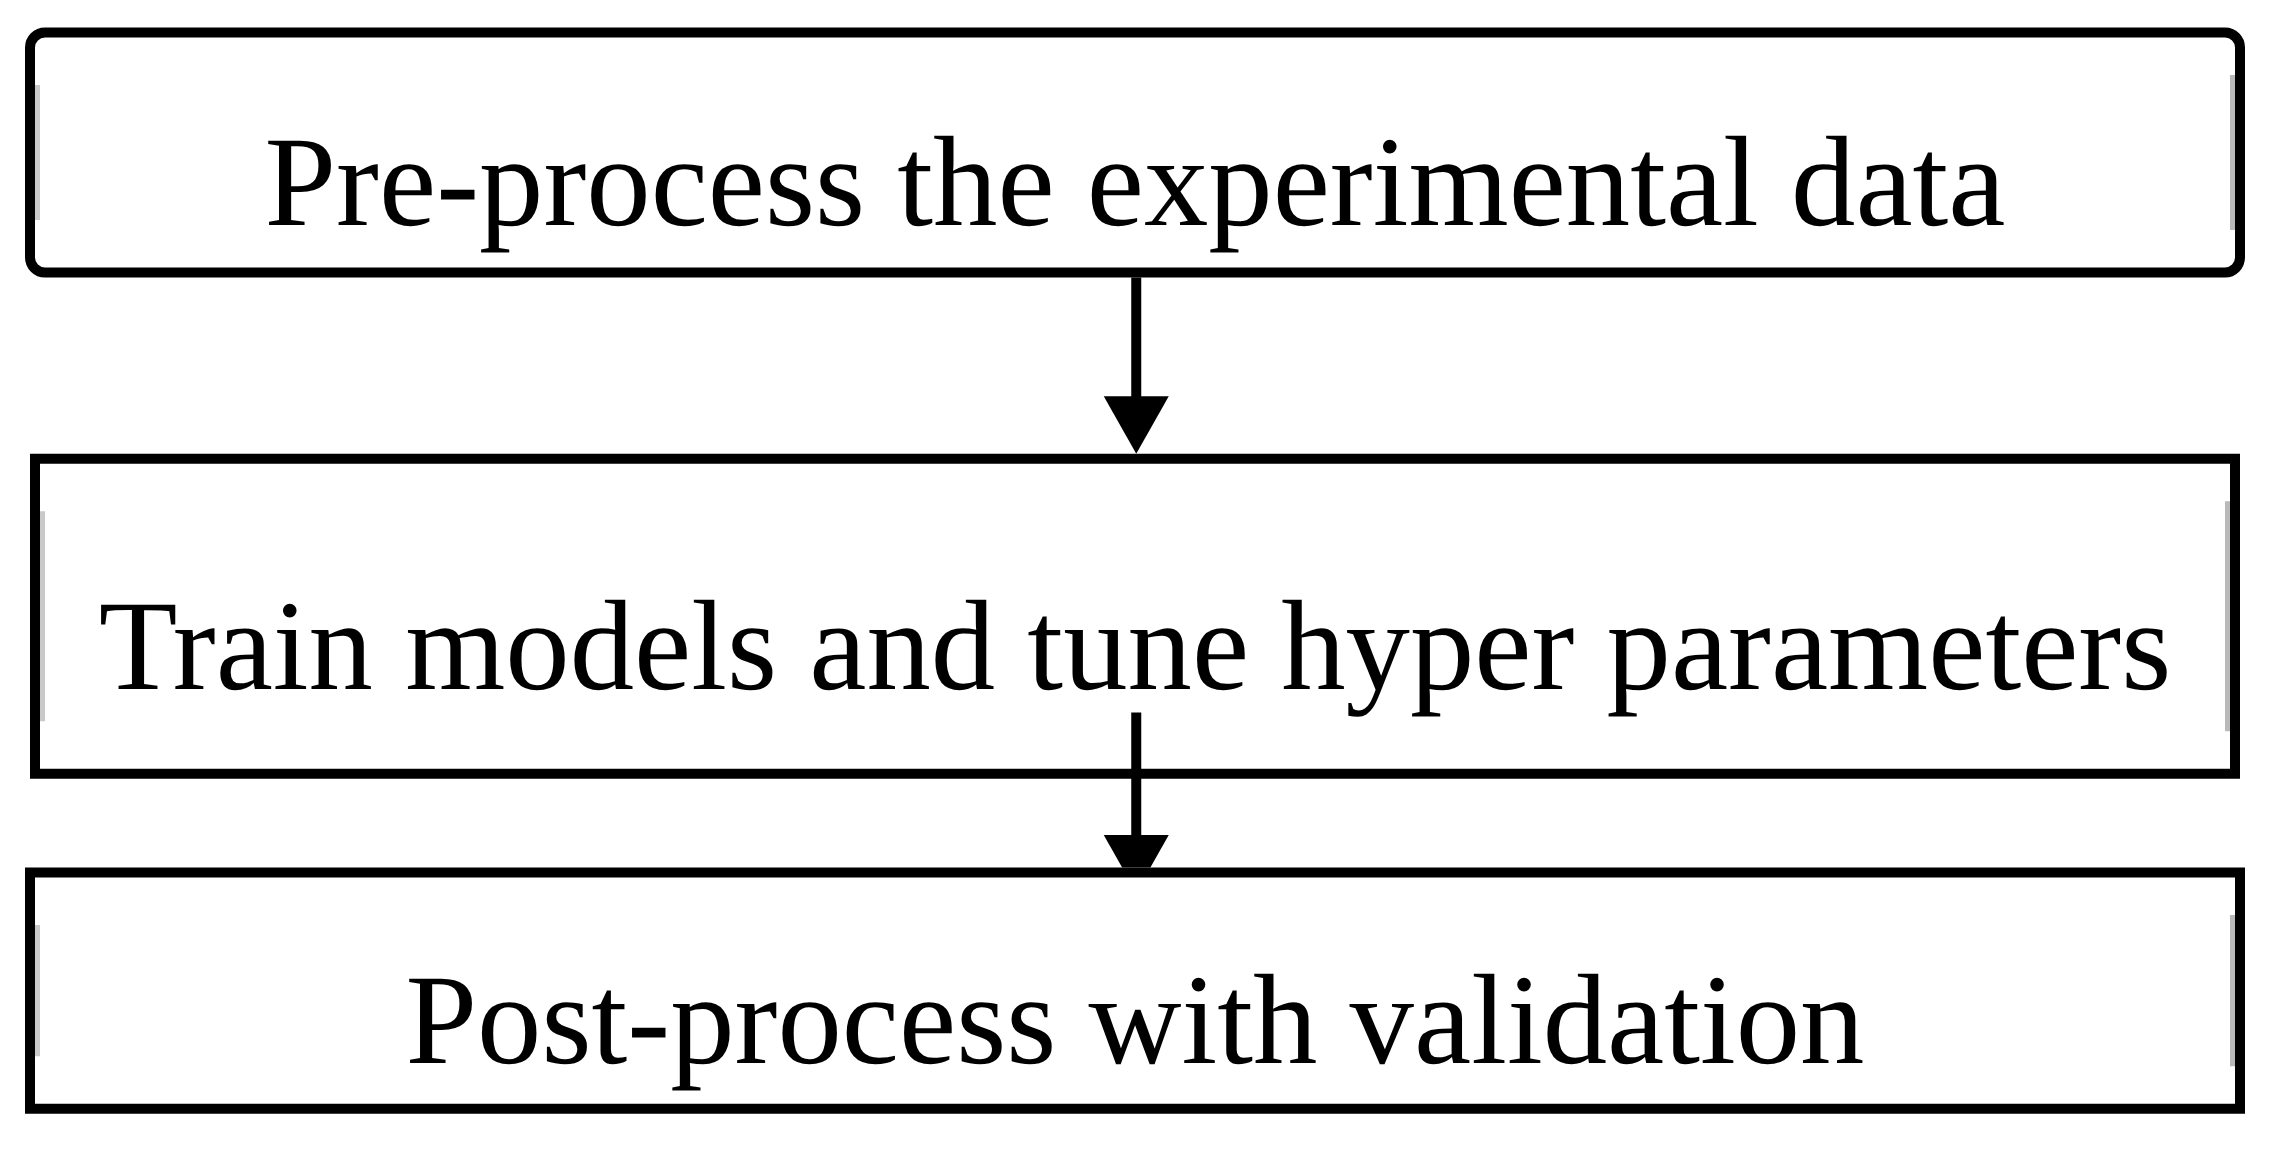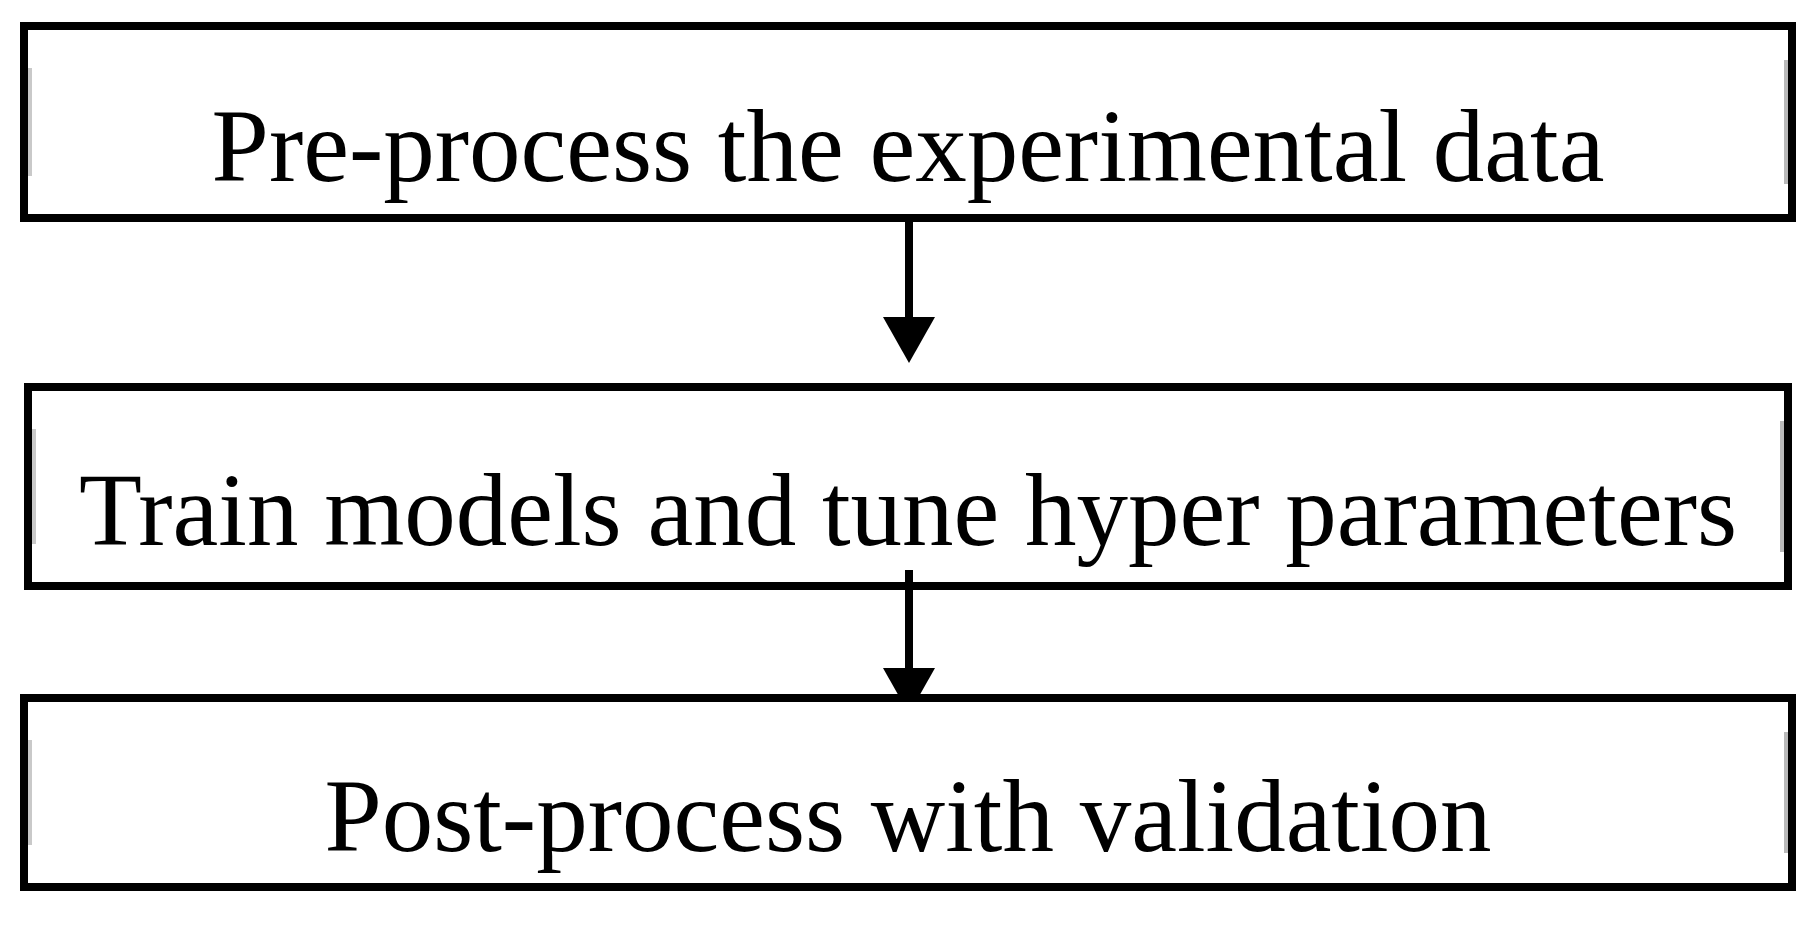--- a/index.html
+++ b/index.html
@@ -48,22 +48,22 @@
   }
   .flow-box::after {
     content: "";
     position: absolute;
     right: 0;
     top: 30px;
     bottom: 30px;
     width: 4px;
     background: #b9b9b9;
   }
-  #box-1 { left: 20px;  top: 22px;  width: 1776px; height: 200px; }
-  #box-2 { left: 24px;  top: 363px; width: 1768px; height: 207px; margin-top: 20px; }
+  #box-1 { left: 20px;  top: 22px;  width: 1776px; height: 200px; border-radius: 16px; }
+  #box-2 { left: 24px;  top: 363px; width: 1768px; height: 260px; }
   #box-3 { left: 20px;  top: 694px; width: 1776px; height: 197px; }
 
   .down-arrow { position: absolute; }
   .arrow-shaft {
     position: absolute;
     width: 8px;
     background: #000000;
   }
   .arrow-head {
     position: absolute;

